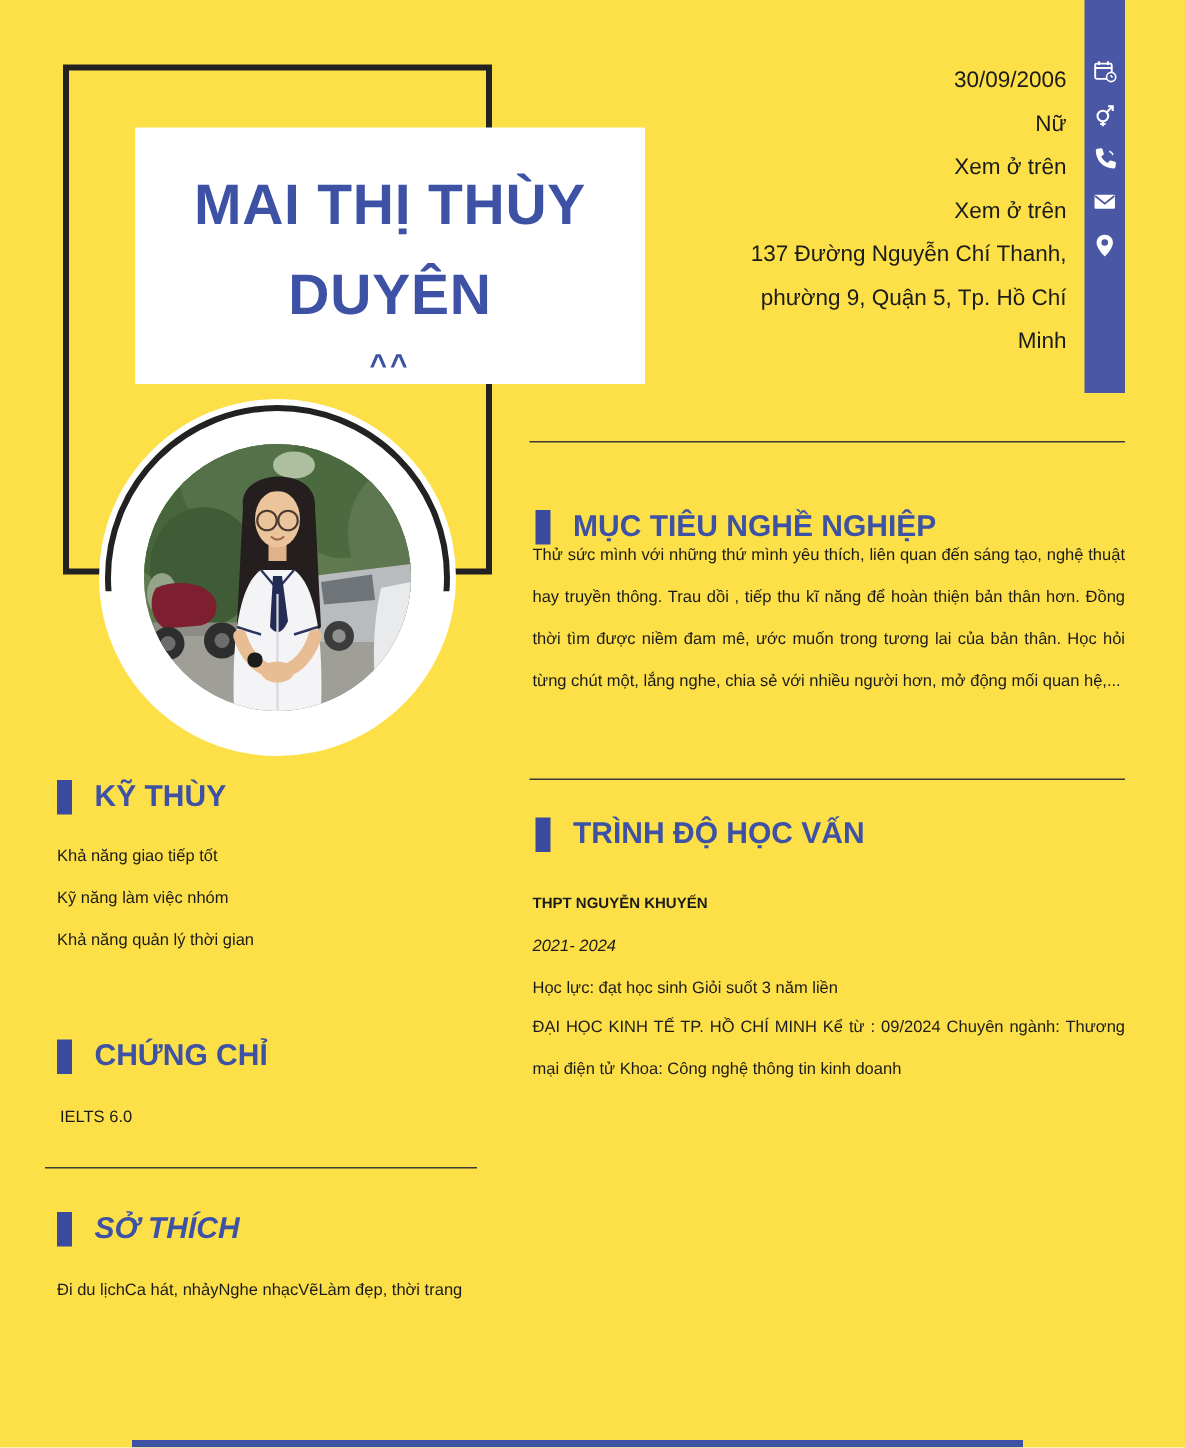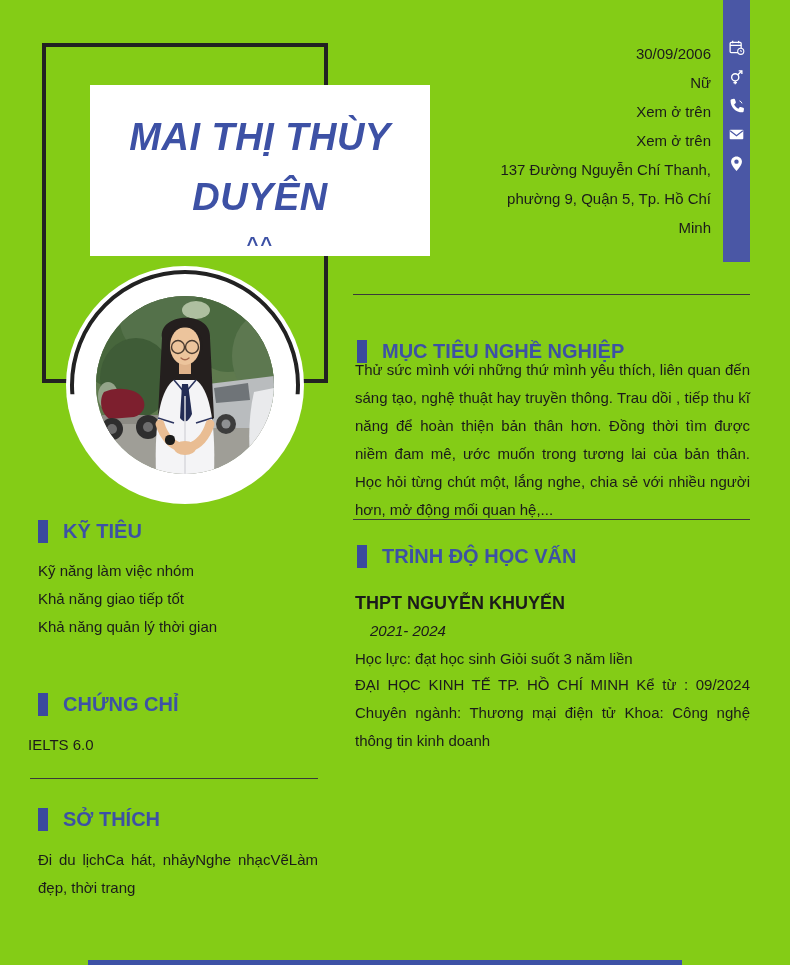--- a/index.html
+++ b/index.html
@@ -1,56 +1,56 @@
 <!DOCTYPE html>
 <html><head>
 <meta charset="utf-8">
 <style>
   html,body{margin:0;padding:0;background:#ffffff;}
-  .page{position:relative;width:790px;height:965px;background:#84cc16;overflow:hidden;
+  .page{position:relative;width:790px;height:965px;background:#fde047;overflow:hidden;
         font-family:"Liberation Sans","DejaVu Sans",sans-serif;color:#1b1b1b;}
 
   
   .side-bar{position:absolute;left:723px;top:0;width:27px;height:262px;background:#4A57A5;
             display:flex;flex-direction:column;align-items:center;padding-top:33px;box-sizing:border-box;}
   .icon-cell{height:29px;display:flex;align-items:center;justify-content:center;}
   .icon-cell svg{width:17px;height:17px;display:block;}
 
   .contact{position:absolute;right:79px;top:39px;width:218px;text-align:right;
            font-size:15px;line-height:29px;}
 
   
   .frame{position:absolute;left:42px;top:43px;width:278px;height:332px;border:4px solid #222;}
   .name-block{position:absolute;left:90px;top:85px;width:340px;background:#fff;text-align:center;
-              padding-top:22px;z-index:3;font-style:italic;}
+              padding-top:22px;z-index:3;}
   .name{font-size:38px;font-weight:bold;color:#3D51A5;line-height:60px;letter-spacing:.5px;}
   .emoticon{font-size:20px;font-weight:bold;color:#3D51A5;letter-spacing:2px;margin-top:6px;}
   .mask-circle{position:absolute;left:66px;top:266px;width:238px;height:238px;border-radius:50%;
                background:#fff;z-index:4;}
   .arch{position:absolute;left:70px;top:270px;width:230px;height:230px;border-radius:50%;
         border:4px solid #222;box-sizing:border-box;clip-path:inset(0 0 46% 0);z-index:5;}
   .photo{position:absolute;left:96px;top:296px;width:178px;height:178px;border-radius:50%;
          overflow:hidden;z-index:6;}
   .photo svg{display:block;}
 
   
   .sec-header{position:absolute;display:flex;align-items:center;gap:15px;}
   .marker{width:10px;height:23px;background:#3A4A9E;flex:none;}
   .sec-title{font-size:20px;font-weight:bold;color:#3D51A5;white-space:nowrap;}
 
   .rule{position:absolute;height:0;border-top:1.4px solid #3a3a3a;}
 
-  .body-text{font-size:15px;line-height:28px;}
+  .body-text{font-size:11px;line-height:28px;}
   .just{text-align:justify;}
   ul.plain{list-style:none;margin:0;padding:0;}
   ul.plain li{line-height:28px;}
   li.indent{padding-left:9px;}
 
-  .edu-school{font-weight:bold;font-size:18px;}
-  .edu-period{font-style:italic;margin-left:15px;}
+  .edu-school{font-weight:bold;font-size:10px;}
+  .edu-period{font-style:italic;}
 
   .watermark{position:absolute;top:936px;right:40px;font-family:"DejaVu Sans Mono","Liberation Mono",monospace;
              font-size:14px;color:#3c3c3c;margin-top:32px;}
   .bottom-bar{position:absolute;left:88px;top:960px;width:594px;height:5px;background:#3D51A5;}
 </style>
 </head>
 <body>
 
 <div class="page">
 
@@ -148,37 +148,37 @@
       <path d="M86 88 L92 88 L96 118 C92 127 88 127 84 122 Z" fill="#232c54"></path>
       <line x1="89" y1="100" x2="89" y2="178" stroke="#d8d8dc" stroke-width="1.5"></line>
       <path d="M64 128 C68 141 76 149 84 151 L94 151 C102 149 110 141 114 128" fill="none" stroke="#e9bd93" stroke-width="9" stroke-linecap="round"></path>
       <ellipse cx="89" cy="152" rx="11" ry="7" fill="#e9bd93"></ellipse>
       <rect x="69" y="139" width="10" height="10" rx="4.5" fill="#1c1c1c"></rect>
     </svg>
   </div>
 
   <div class="sec-header" style="left:38px;top:520px;">
     <span class="marker"></span>
-    <span class="sec-title">KỸ TIÊU</span>
+    <span class="sec-title">KỸ THÙY</span>
   </div>
   <ul class="plain body-text" style="position:absolute;left:38px;top:557px;width:290px;">
+    <li>Khả năng giao tiếp tốt</li>
     <li>Kỹ năng làm việc nhóm</li>
-    <li>Khả năng giao tiếp tốt</li>
     <li>Khả năng quản lý thời gian</li>
   </ul>
 
   <div class="sec-header" style="left:38px;top:693px;">
     <span class="marker"></span>
     <span class="sec-title">CHỨNG CHỈ</span>
   </div>
-  <div class="body-text" style="position:absolute;left:28px;top:731px;width:290px;">IELTS 6.0</div>
+  <div class="body-text" style="position:absolute;left:40px;top:731px;width:290px;">IELTS 6.0</div>
 
   <div class="rule" style="left:30px;top:778px;width:288px;"></div>
 
-  <div class="sec-header" style="left:38px;top:808px;">
+  <div class="sec-header" style="left:38px;top:808px;font-style:italic;">
     <span class="marker"></span>
     <span class="sec-title">SỞ THÍCH</span>
   </div>
   <div class="body-text just" style="position:absolute;left:38px;top:846px;width:280px;">Đi du lịchCa hát, nhảyNghe nhạcVẽLàm đẹp, thời trang</div>
 
   <div class="rule" style="left:353px;top:294px;width:397px;"></div>
   <div class="sec-header" style="left:357px;top:340px;">
     <span class="marker"></span>
     <span class="sec-title">MỤC TIÊU NGHỀ NGHIỆP</span>
   </div>

